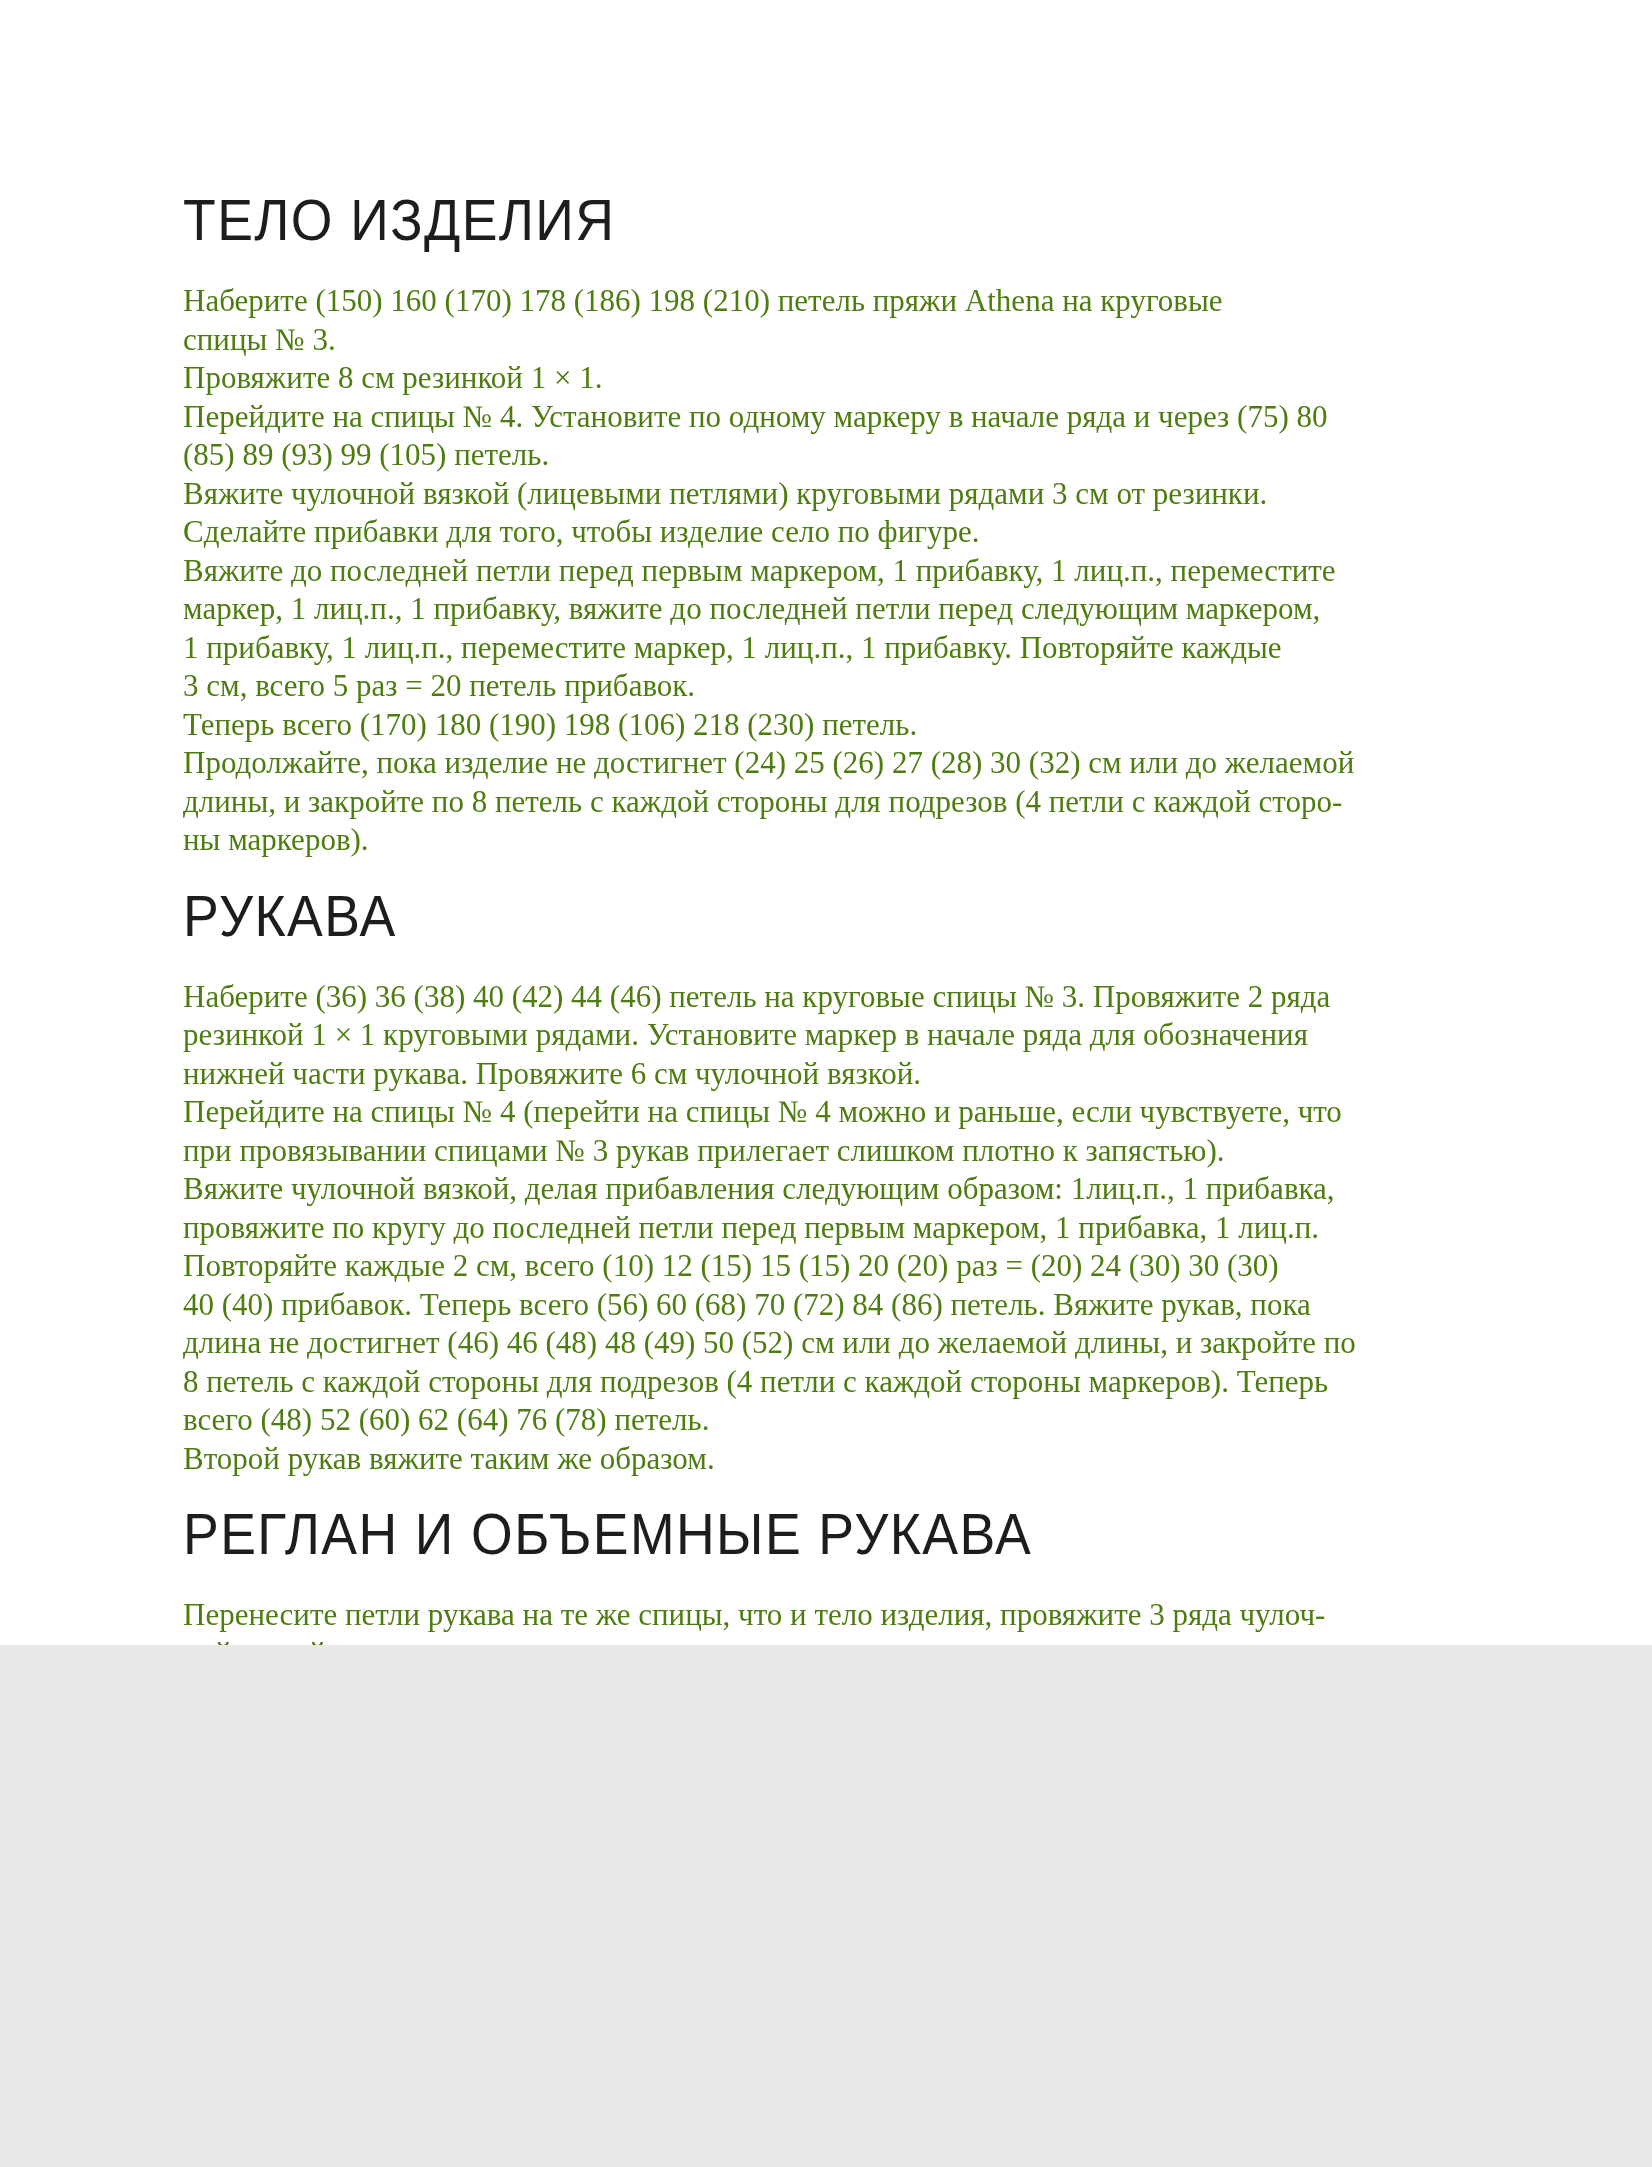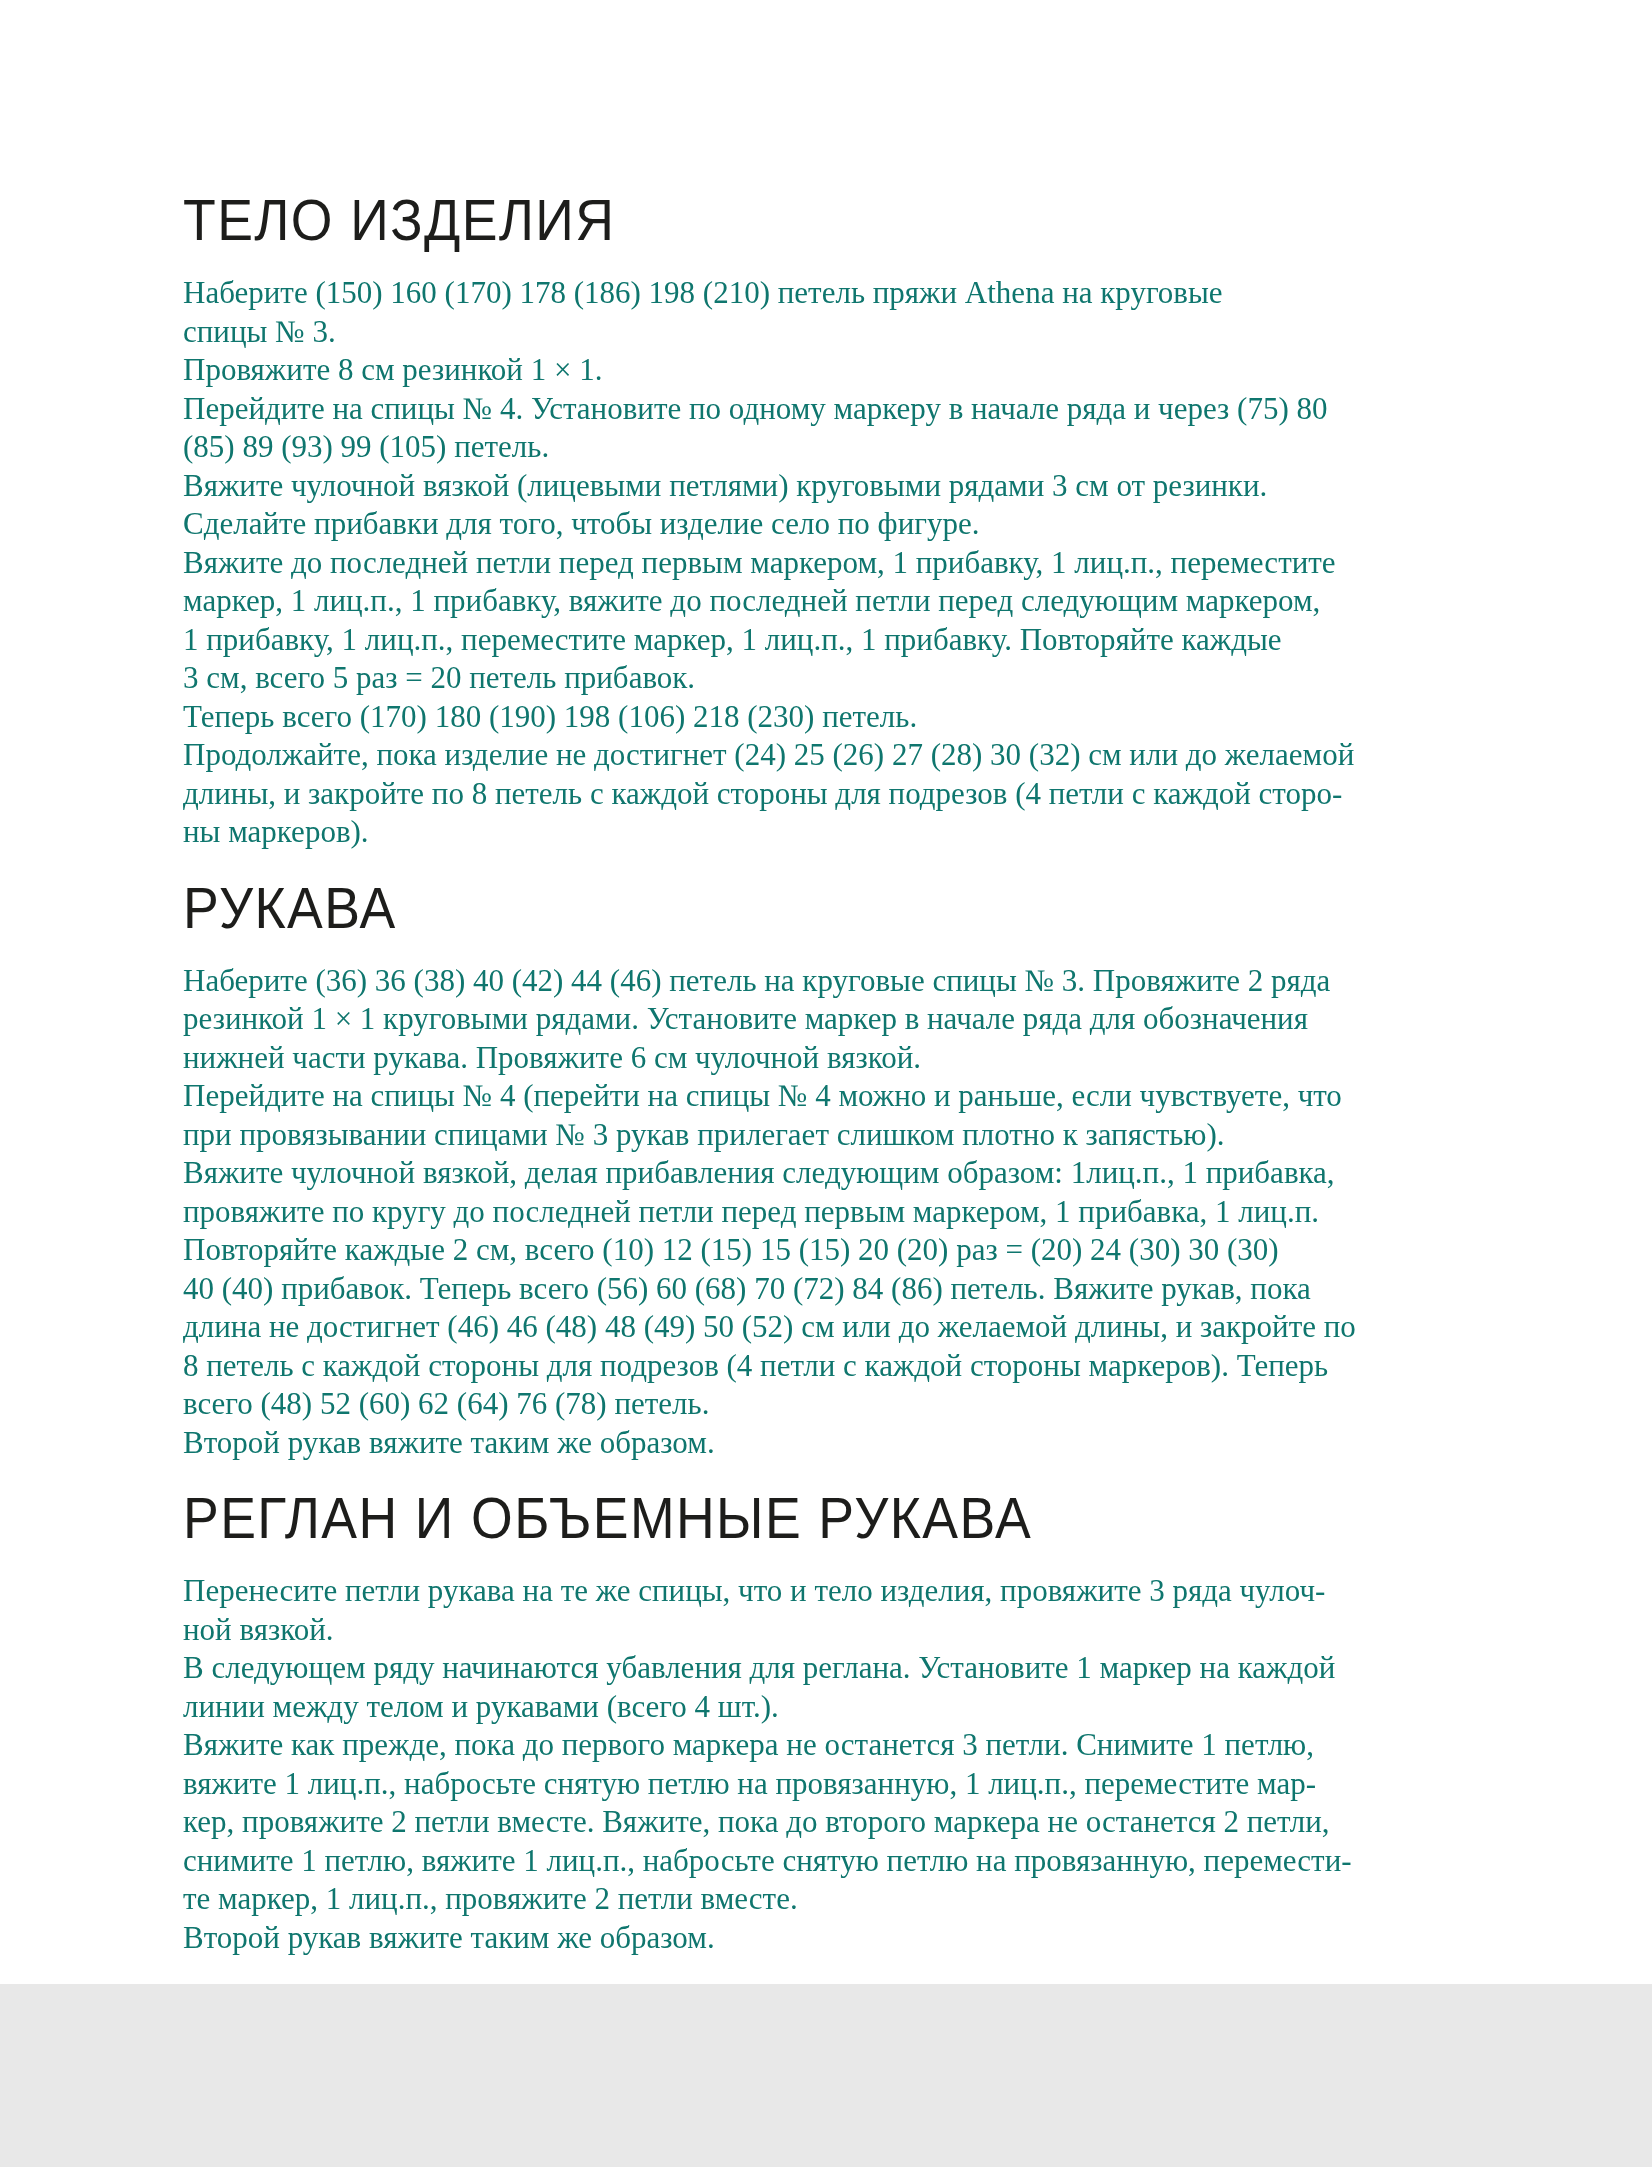--- a/index.html
+++ b/index.html
@@ -3,21 +3,21 @@
 <meta charset="utf-8">
 <style>
   html, body {
     margin: 0;
     padding: 0;
     background: #e8e8e8;
   }
   .page {
     position: relative;
     width: 1652px;
-    height: 1984px;
+    height: 1645px;
     margin: 0 auto;
     background: #ffffff;
     overflow: hidden;
   }
   .content {
     position: absolute;
     left: 183px;
     top: 190px;
     width: 1360px;
   }
@@ -30,26 +30,26 @@
     letter-spacing: 1.5px;
     color: #1d1d1b;
     transform: scaleX(0.94);
     transform-origin: left center;
     white-space: nowrap;
   }
   section + section > .heading {
     margin-top: 26px;
   }
   .body-text {
-    margin-top: 24px;
+    margin-top: 32px;
     font-family: "Liberation Serif", "DejaVu Serif", serif;
     font-weight: 400;
     font-size: 31px;
     line-height: 38.5px;
-    color: #0f766e;
+    color: #4d7c0f;
     white-space: pre-line;
   }
   .page-number {
     margin-top: 78px;
     width: 1190px;
     text-align: center;
     font-family: "Liberation Serif", "DejaVu Serif", serif;
     font-size: 31px;
     line-height: 34px;
     color: #8d8172;

